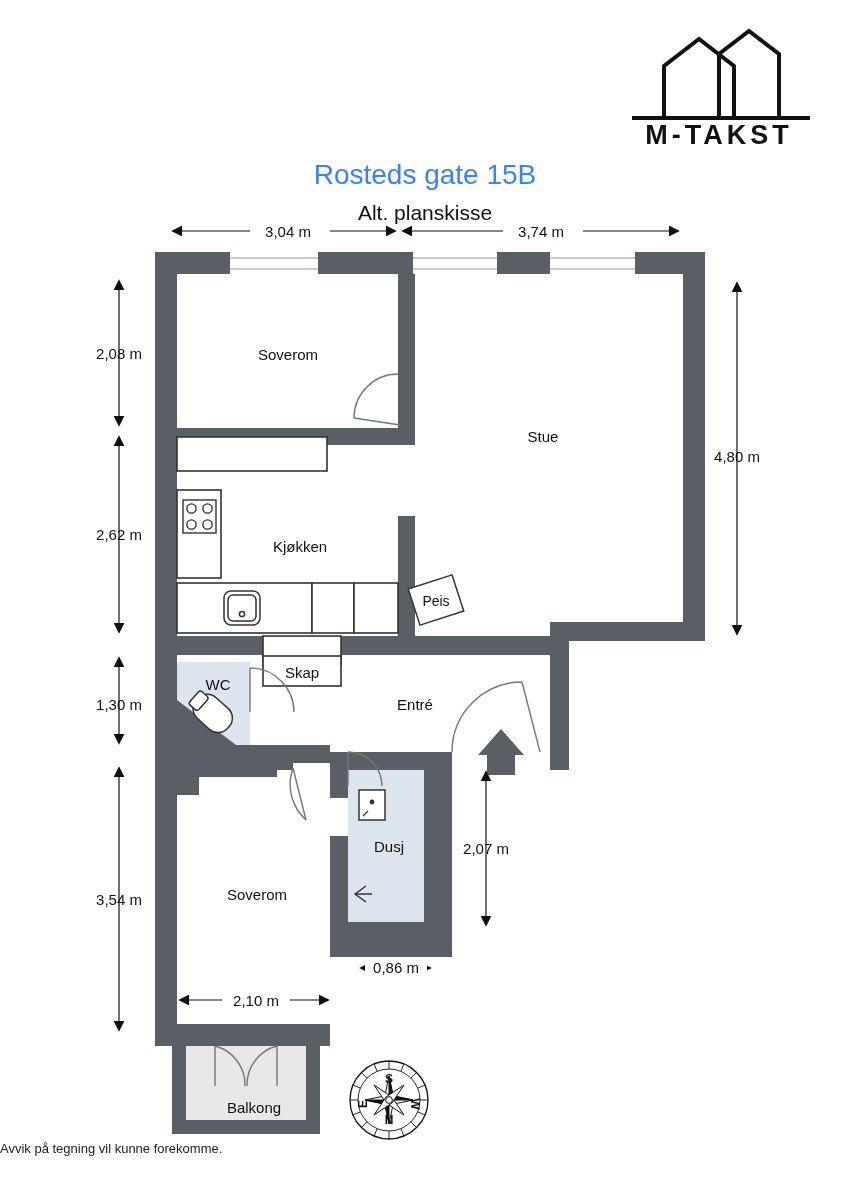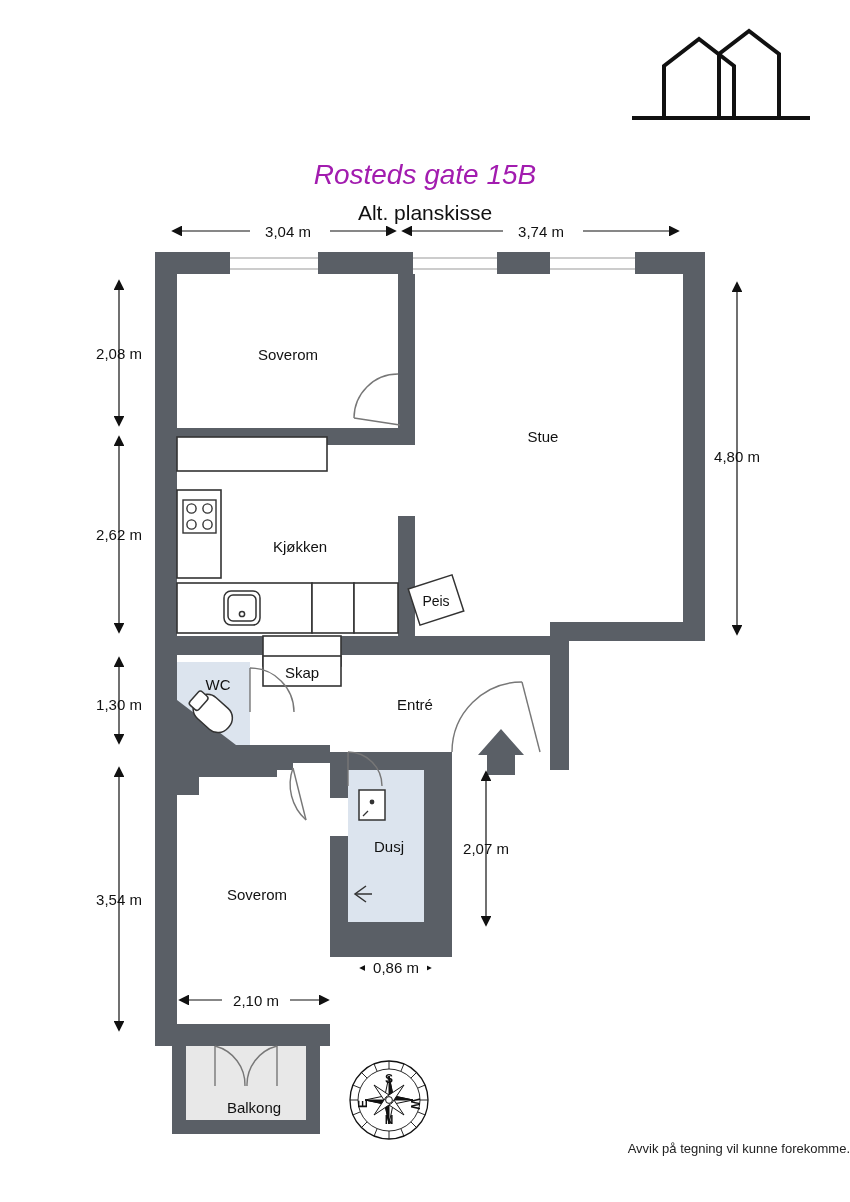--- a/index.html
+++ b/index.html
@@ -39,36 +39,35 @@
   }
   .title-block {
     position: absolute;
     left: 0;
     top: 158px;
     width: 850px;
     text-align: center;
   }
   .title-main {
     font-size: 28px;
-    color: #a21caf;
+    color: #3b82f6;
     line-height: 34px;
-    font-style: italic;
   }
   .title-sub {
     font-size: 21px;
     color: #111;
     line-height: 26px;
     margin-top: 8px;
   }
   .footer-note {
     position: absolute;
     left: 0;
     top: 1141px;
     width: 850px;
-    text-align: right;
+    text-align: left;
     font-size: 13px;
     color: #222;
   }
   svg.plan {
     position: absolute;
     left: 0;
     top: 0;
   }
   .dim-label {
     font-family: "Liberation Sans", sans-serif;
@@ -98,20 +97,21 @@
 <div id="plan-root">
 
   <div class="logo-wrap">
     <svg width="210" height="130" viewBox="0 0 210 130">
       <g fill="none" stroke="#111" stroke-width="4">
         <path d="M50 92 L50 40 L85 13 L120 40 L120 92"></path>
         <path d="M105 92 L105 28 L135 5 L165 28 L165 92"></path>
         <line x1="18" y1="92" x2="196" y2="92"></line>
       </g>
     </svg>
+    <div class="logo-text">M-TAKST</div>
   </div>
 
   <div class="title-block">
     <div class="title-main">Rosteds gate 15B</div>
     <div class="title-sub">Alt. planskisse</div>
   </div>
 
   <svg class="plan" width="850" height="1202" viewBox="0 0 850 1202">
 
     <g fill="#5a5f66" stroke="none">

